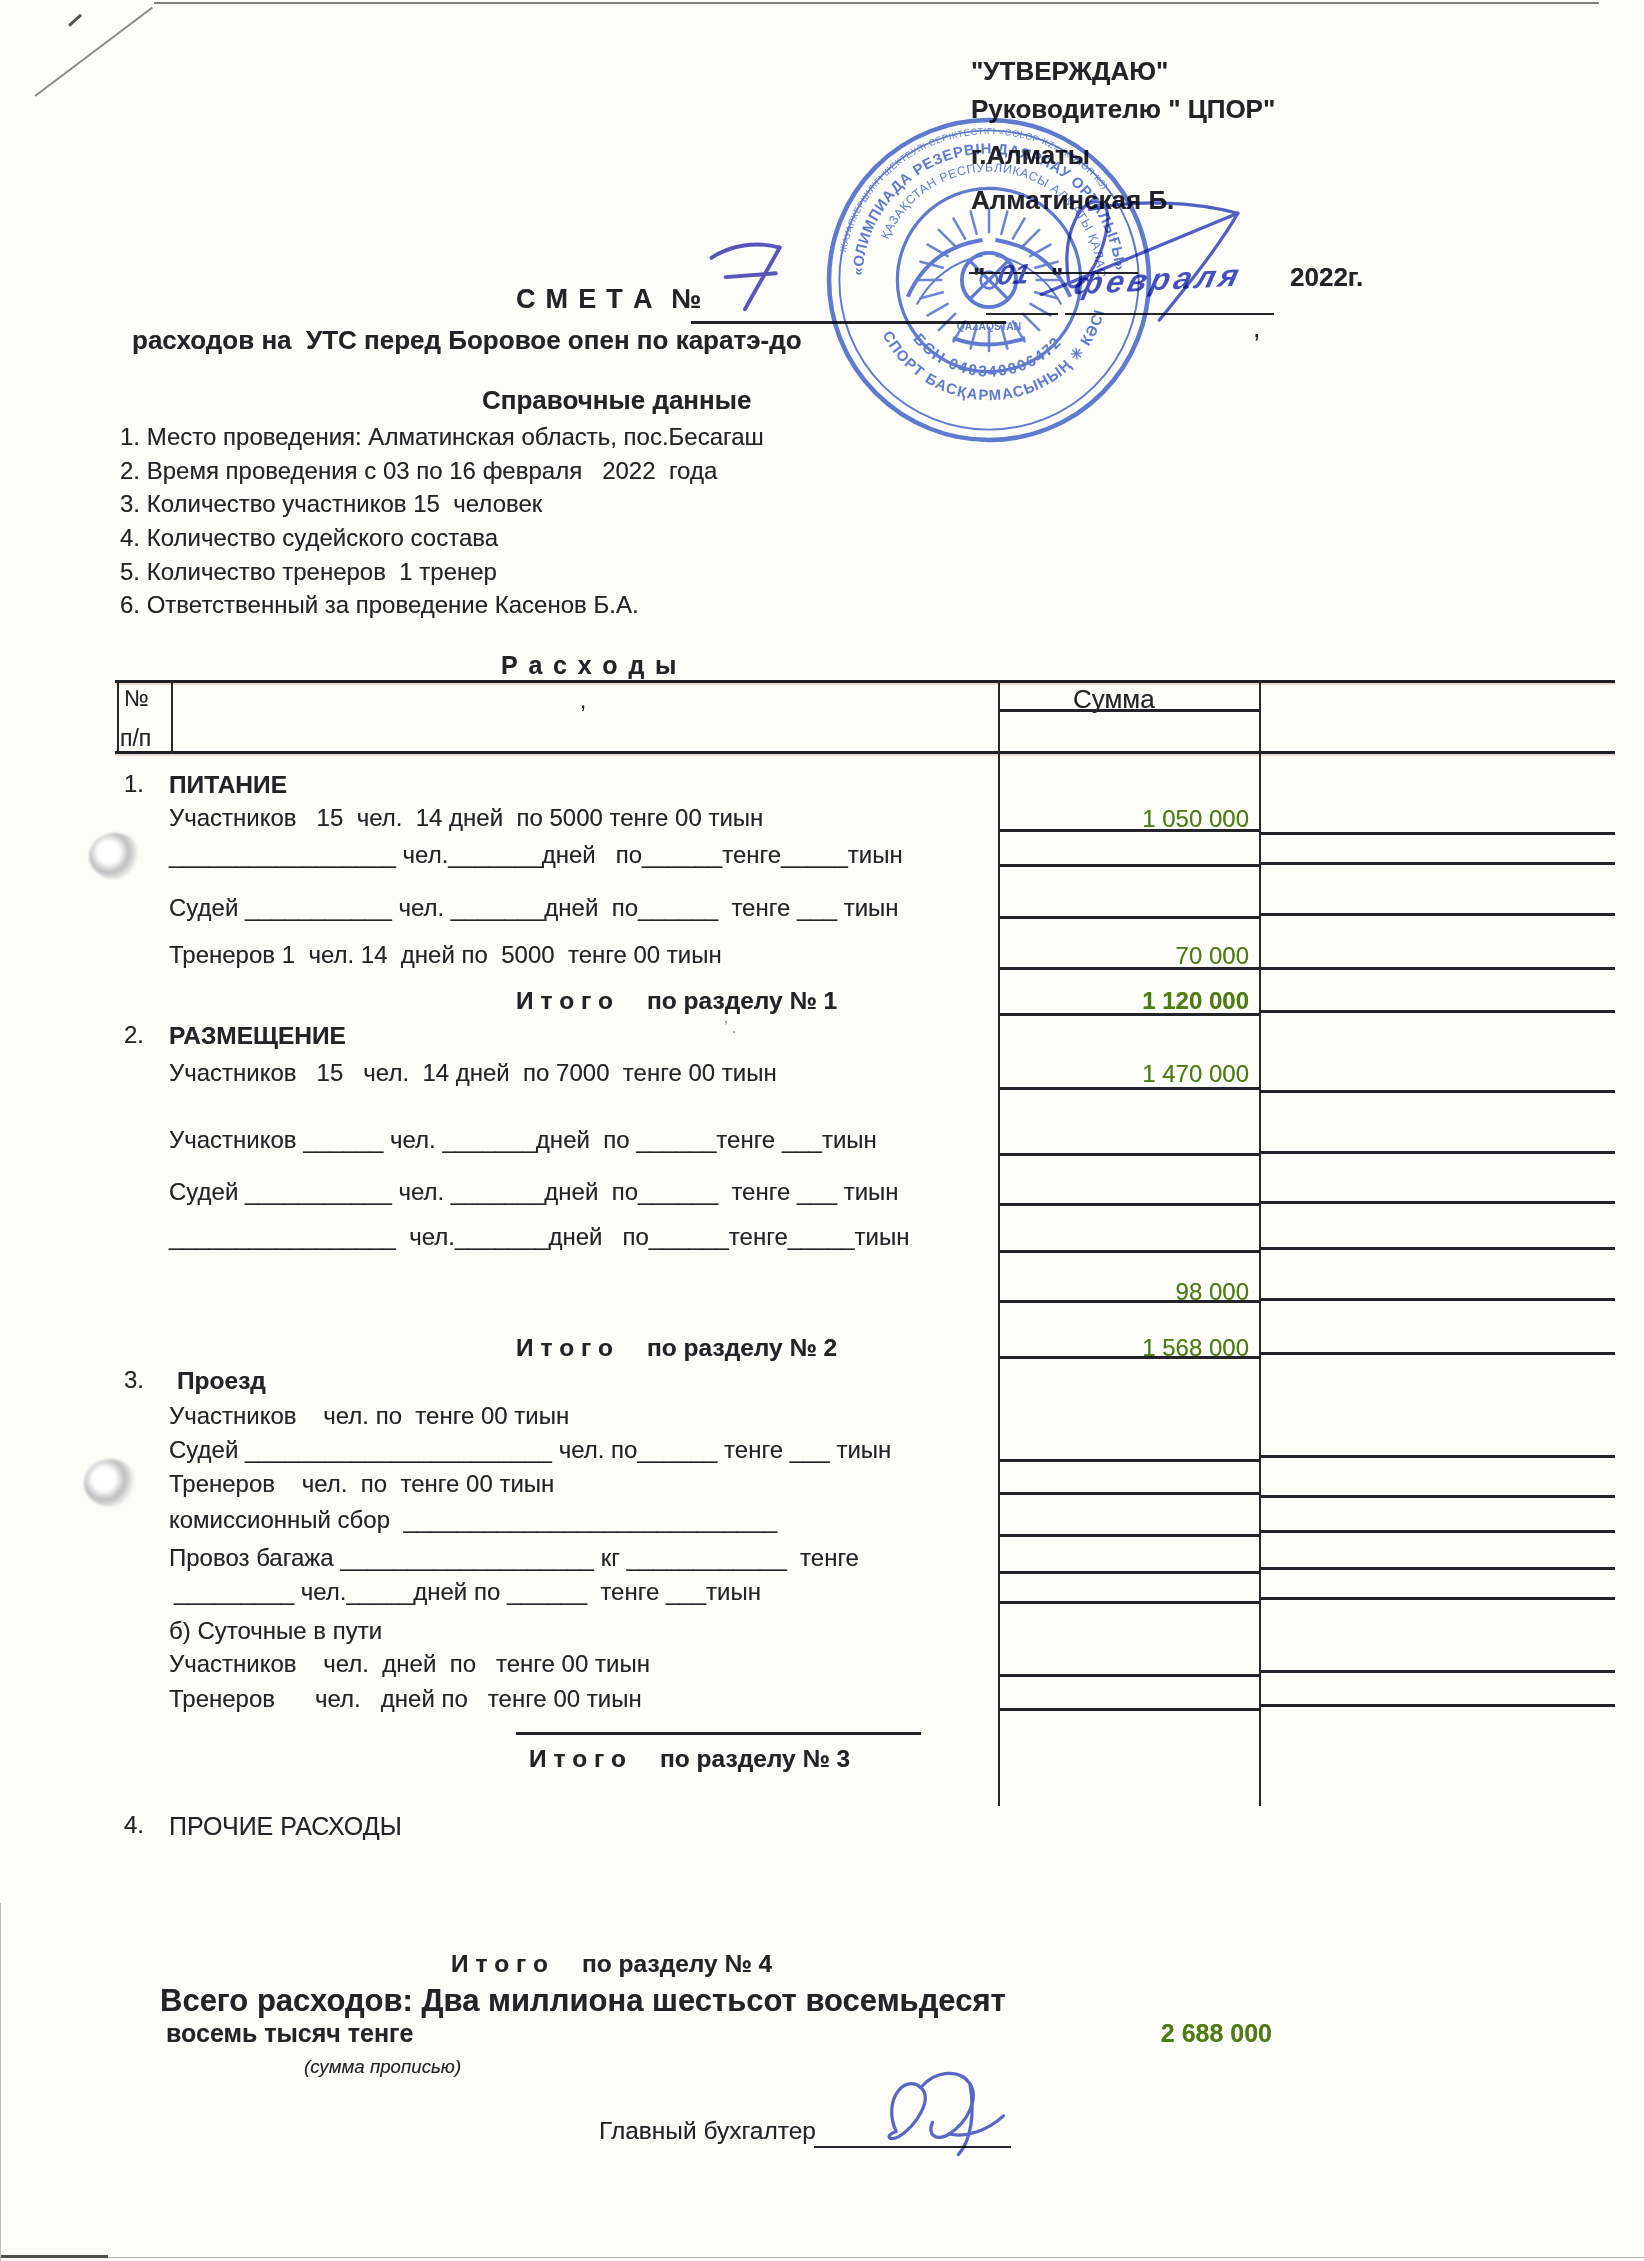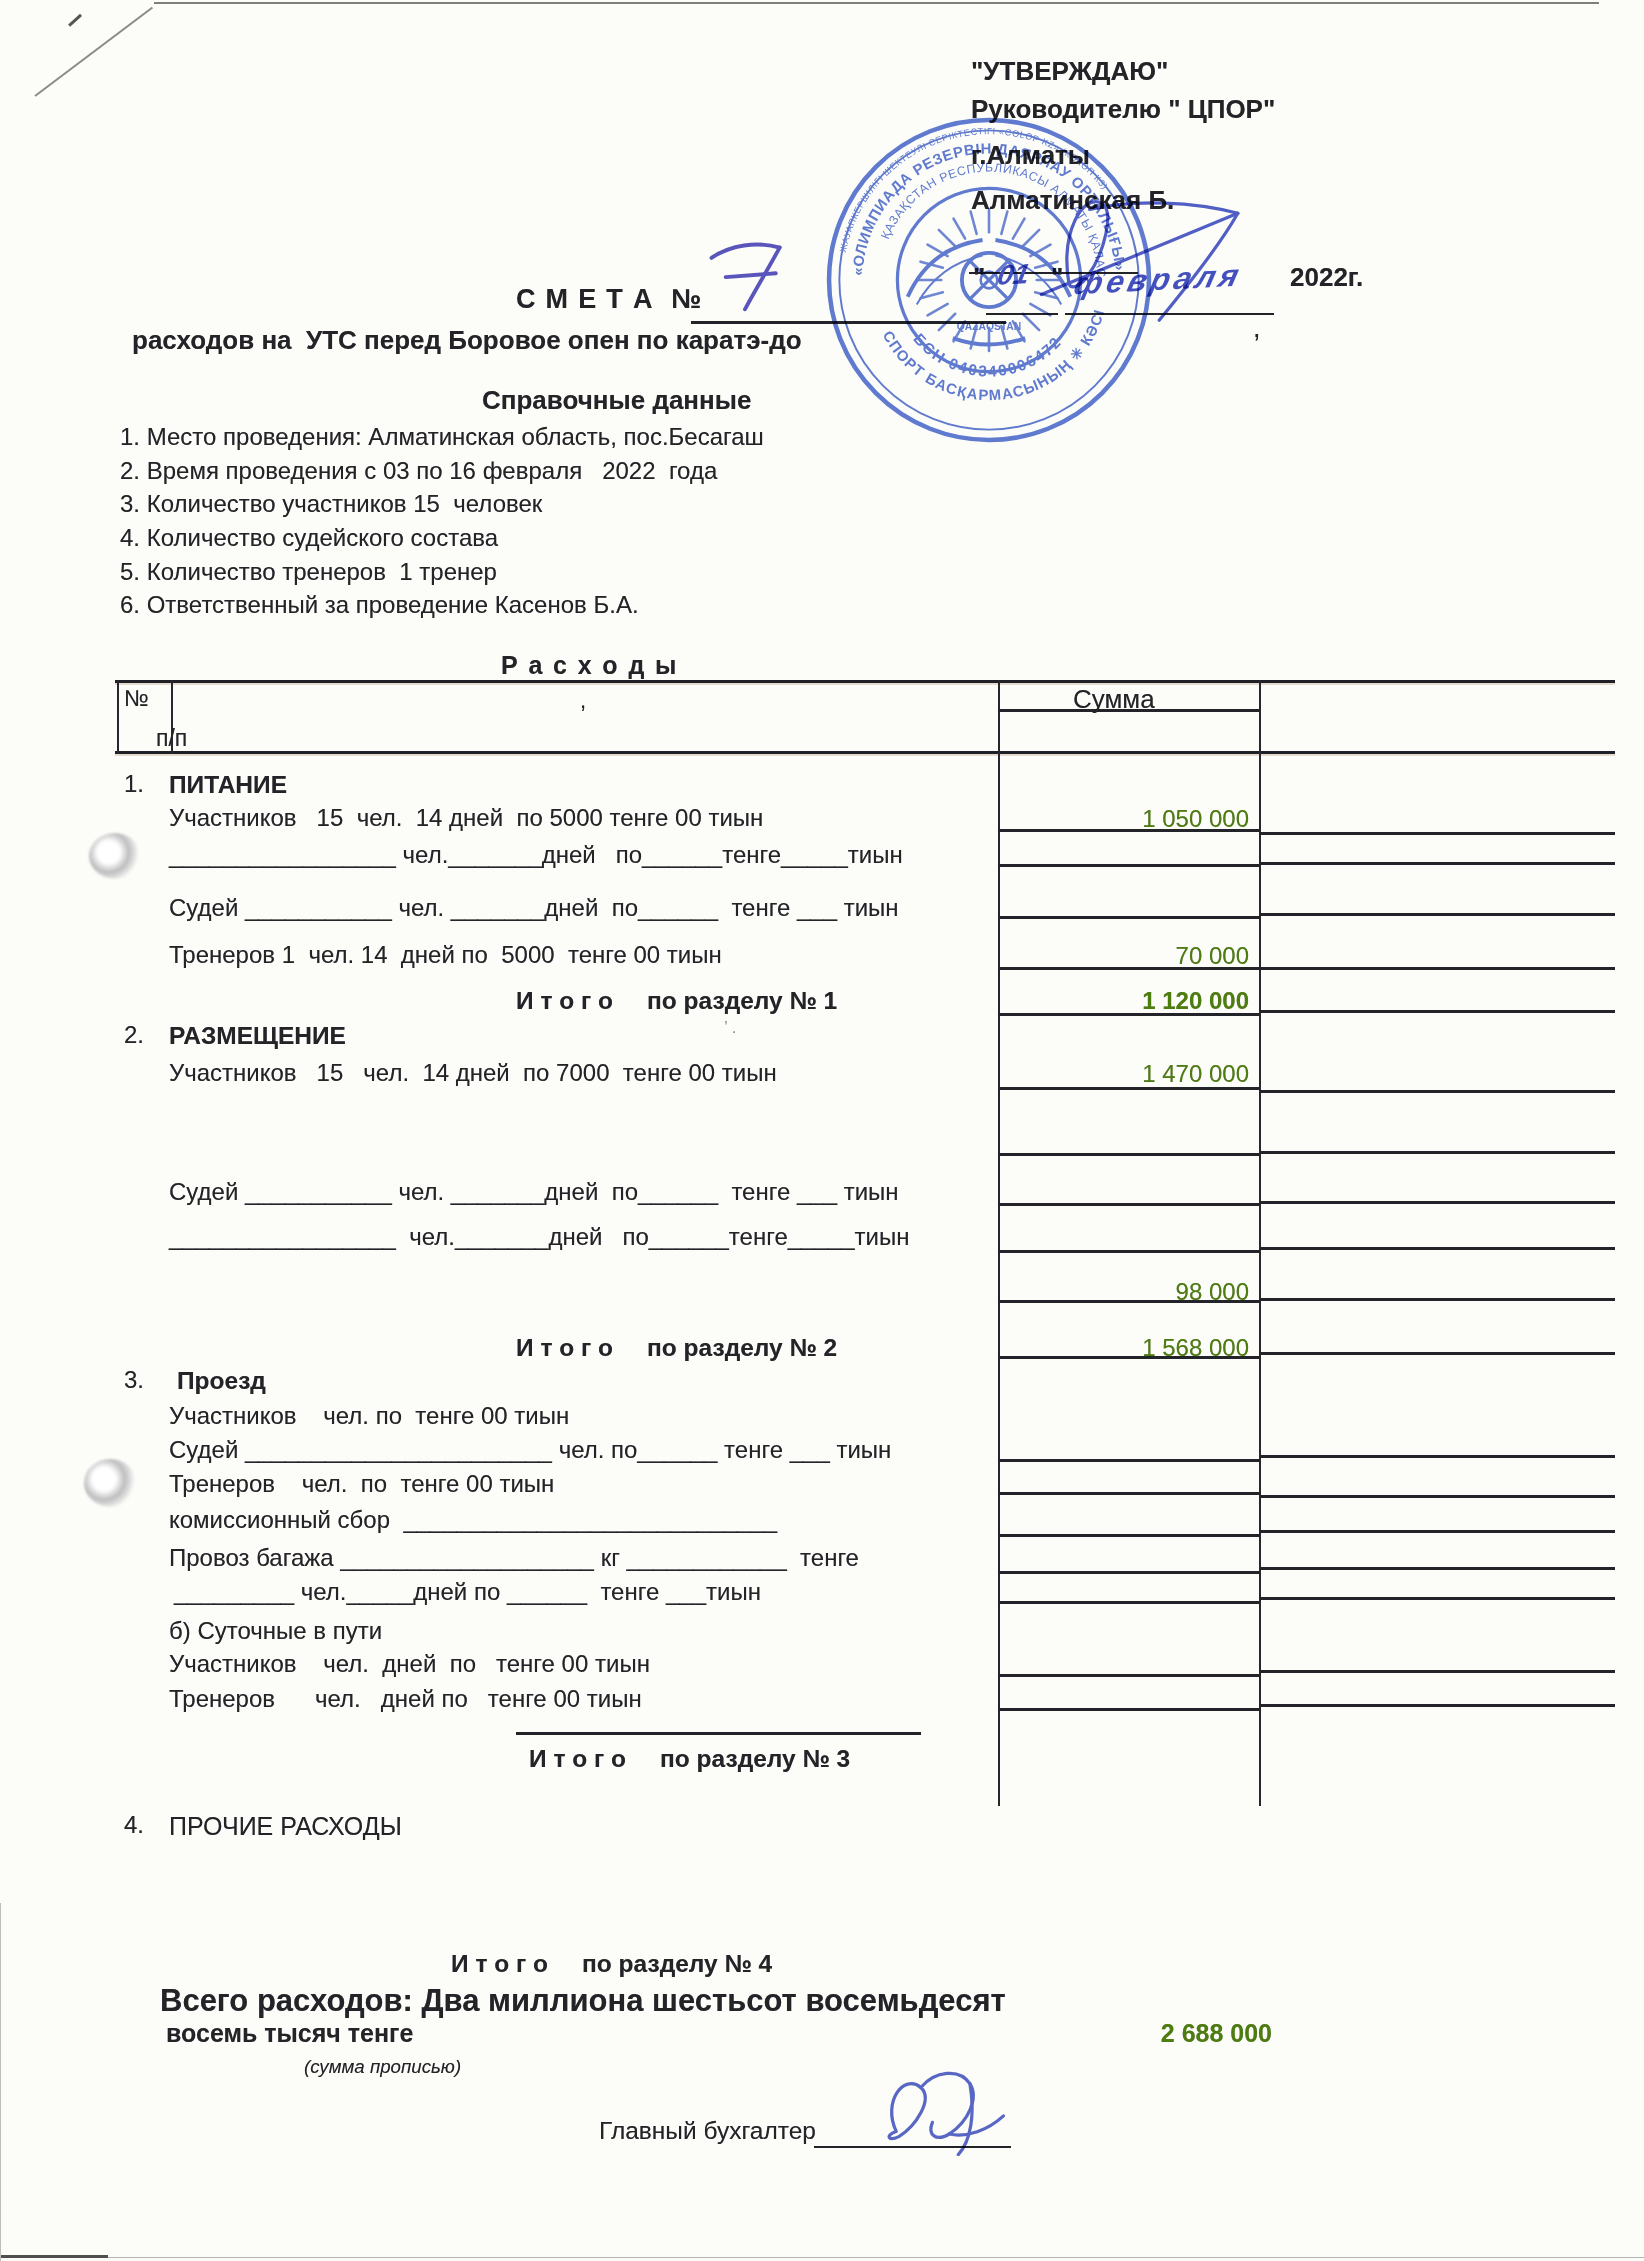--- a/index.html
+++ b/index.html
@@ -74,21 +74,21 @@
 
   <div class="hl thick" style="left:115px;top:680px;width:1500px;"></div>
   <div class="hl thick" style="left:115px;top:751px;width:1500px;"></div>
   <div class="vl" style="left:117px;top:680px;height:74px;"></div>
   <div class="vl" style="left:171px;top:680px;height:74px;"></div>
   <div class="vl" style="left:998px;top:680px;height:1126px;"></div>
   <div class="vl" style="left:1259px;top:680px;height:1126px;"></div>
   <div class="hl" style="left:998px;top:709px;width:262px;"></div>
 
   <div class="t" style="left:124px;top:686px;font-size:23px;">№</div>
-  <div class="t" style="left:120px;top:726px;font-size:23px;padding-left:36px;">п/п</div>
+  <div class="t" style="left:120px;top:726px;font-size:23px;">п/п</div>
   <div class="t" style="left:1073px;top:685px;font-size:26px;">Сумма</div>
   <div class="t" style="left:580px;top:689px;font-size:22px;">,</div>
 
   <div class="t" style="left:124px;top:771px;">1.</div>
   <div class="t b" style="left:169px;top:771px;font-size:24.5px;">ПИТАНИЕ</div>
 
   <div class="t" style="left:169px;top:805px;">Участников   15  чел.  14 дней  по 5000 тенге 00 тиын</div>
   <div class="amt" style="left:1009px;top:805px;">1 050 000</div>
   <div class="hl" style="left:998px;top:829px;width:262px;"></div>
   <div class="hl" style="left:1259px;top:832px;width:356px;"></div>
@@ -113,20 +113,21 @@
 
   <div class="t" style="left:124px;top:1022px;">2.</div>
   <div class="t b" style="left:169px;top:1022px;font-size:24.5px;">РАЗМЕЩЕНИЕ</div>
   <div class="t gray" style="left:724px;top:1018px;font-size:17px;">’ .</div>
 
   <div class="t" style="left:169px;top:1060px;">Участников   15   чел.  14 дней  по 7000  тенге 00 тиын</div>
   <div class="amt" style="left:1009px;top:1060px;">1 470 000</div>
   <div class="hl" style="left:998px;top:1087px;width:262px;"></div>
   <div class="hl" style="left:1259px;top:1090px;width:356px;"></div>
 
+  <div class="t" style="left:169px;top:1127px;">Участников ______ чел. _______дней  по ______тенге ___тиын</div>
   <div class="hl" style="left:998px;top:1153px;width:262px;"></div>
   <div class="hl" style="left:1259px;top:1151px;width:356px;"></div>
 
   <div class="t" style="left:169px;top:1179px;">Судей ___________ чел. _______дней  по______  тенге ___ тиын</div>
   <div class="hl" style="left:998px;top:1203px;width:262px;"></div>
   <div class="hl" style="left:1259px;top:1201px;width:356px;"></div>
 
   <div class="t" style="left:169px;top:1224px;">_________________  чел._______дней   по______тенге_____тиын</div>
   <div class="hl" style="left:998px;top:1250px;width:262px;"></div>
   <div class="hl" style="left:1259px;top:1247px;width:356px;"></div>

